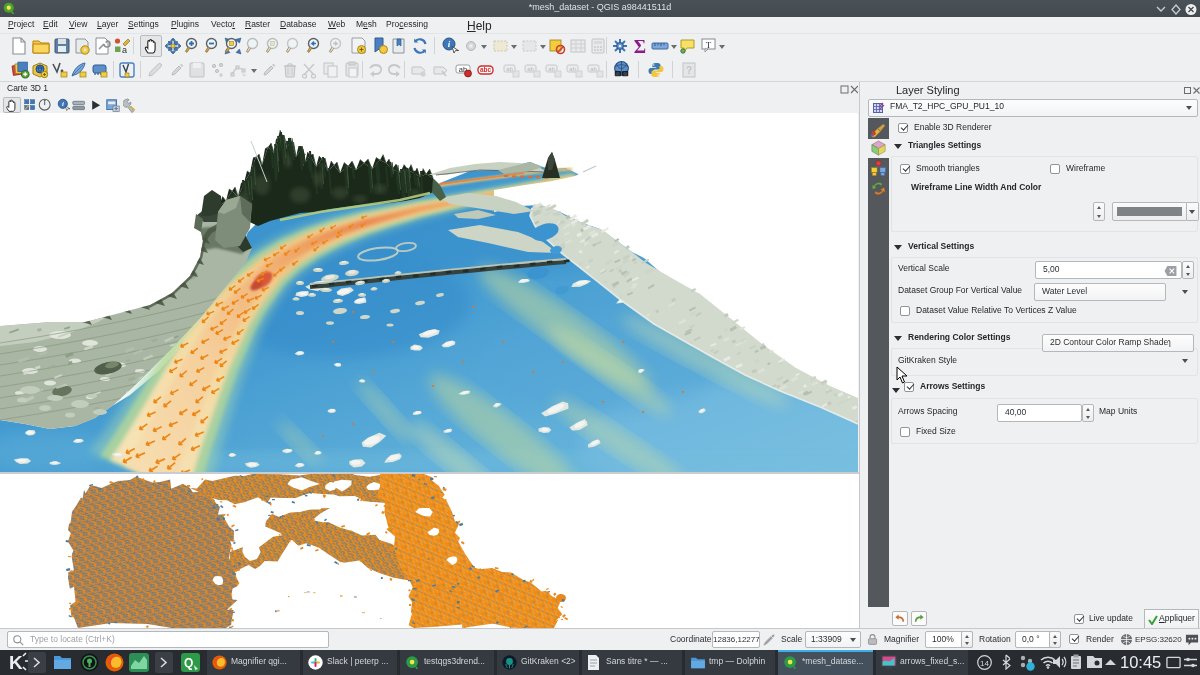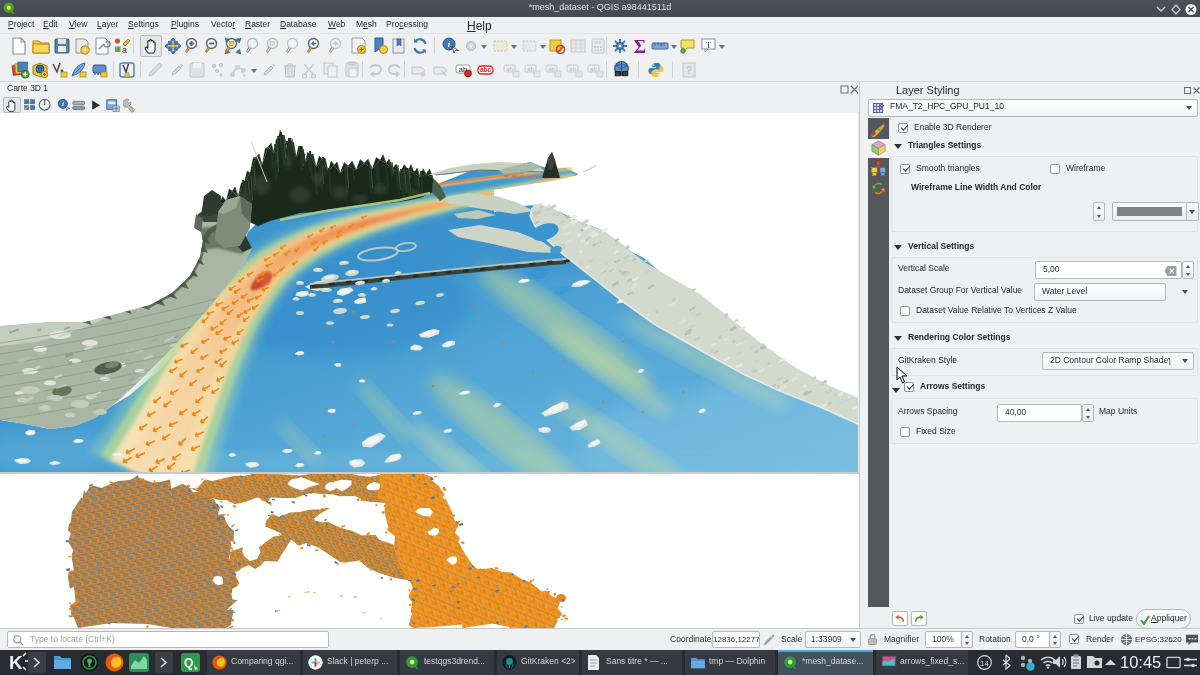--- a/index.html
+++ b/index.html
@@ -1916,21 +1916,21 @@
     <div class="cmb" style="left:174px;top:201px;width:132px;height:18px">
       <span style="position:absolute;left:7px;top:2px">Water Level</span>
     </div>
     <div class="dda" style="left:322px;top:208px"></div>
     <div class="chk" style="left:40px;top:224px"></div>
     <span class="abs" style="left:56px;top:223px;font-size:8.5px;color:#24282c">Dataset Value Relative To Vertices Z Value</span>
     <div class="colap" style="left:34px;top:254px"></div>
     <span class="abs bold" style="left:48px;top:250px;font-size:8.5px;color:#24282c">Rendering Color Settings</span>
     <div class="grp" style="left:31px;top:266px;width:307px;height:28px"></div>
     <span class="abs" style="left:38px;top:273px;font-size:8.5px;color:#24282c">GitKraken Style</span>
-    <div class="cmb" style="left:182px;top:270px;width:152px;height:18px">
+    <div class="cmb" style="left:182px;top:252px;width:152px;height:18px">
       <span style="position:absolute;left:7px;top:2px">2D Contour Color Ramp Shadeɿ</span>
     </div>
     <div class="dda" style="left:322px;top:277px"></div>
     <svg class="abs" style="left:36px;top:284px" width="12" height="18" viewBox="0 0 12 18">
       <path d="M1 1v13l3-3 2.5 6 2-1L6 10h5z" fill="#fff" stroke="#000" stroke-width="1"></path>
     </svg>
     <div class="colap" style="left:32px;top:306px"></div>
     <div class="chk ck" style="left:44px;top:300px"></div>
     <span class="abs bold" style="left:60px;top:299px;font-size:8.5px;color:#24282c">Arrows Settings</span>
     <div class="grp" style="left:31px;top:316px;width:307px;height:46px"></div>
@@ -1949,21 +1949,21 @@
       </svg>
     </div>
     <div class="abs" style="left:51px;top:529px;width:16px;height:15px;background:#fbfbfc;border:1px solid #b4b8ba;border-radius:2px">
       <svg width="12" height="11" viewBox="0 0 18 16" style="position:absolute;left:1px;top:1px">
         <path d="M4 13c0-5 4-7 8-7" fill="none" stroke="#5a9e3c" stroke-width="2.4"></path>
         <path d="M11 2l5 4-5 4z" fill="#5a9e3c"></path>
       </svg>
     </div>
     <div class="chk ck" style="left:214px;top:532px"></div>
     <span class="abs" style="left:229px;top:531px;font-size:8.5px;color:#24282c">Live update</span>
-    <div class="abs" style="left:276px;top:527px;width:55px;height:20px;background:linear-gradient(#fcfcfc,#f0f1f2);border:1px solid #b4b8ba;border-radius:10px">
+    <div class="abs" style="left:284px;top:527px;width:55px;height:20px;background:linear-gradient(#fcfcfc,#f0f1f2);border:1px solid #b4b8ba;border-radius:0">
       <svg width="10" height="10" viewBox="0 0 10 10" style="position:absolute;left:3px;top:5px">
         <path d="M1 5l3 4 5-8" fill="none" stroke="#3a9e3a" stroke-width="2"></path>
       </svg>
       <span style="position:absolute;left:14px;top:3px;font-size:8.5px;color:#24282c"><u>A</u>ppliquer</span>
     </div>
   </div>
 <div class="abs" style="left:0;top:628px;width:1200px;height:28px;background:#eff0f1;border-top:1px solid #c6c8ca">
     <div class="inp" style="left:7px;top:2px;width:322px;height:17px;border-radius:2px">
       <svg width="11" height="11" viewBox="0 0 14 14" style="position:absolute;left:5px;top:3px">
         <circle cx="5.5" cy="5.5" r="4.5" fill="none" stroke="#8a8f93" stroke-width="1.4"></circle>
@@ -2051,21 +2051,21 @@
       <rect width="19" height="19" rx="3" fill="#2d9a47"></rect>
       <text x="3" y="14" font-size="12" font-weight="bold" fill="#fff" font-family="Liberation Sans">Q</text>
       <path d="M13 12l4 4-3 1z" fill="#e8f2e8"></path>
     </svg>
     <div class="abs" style="left:207px;top:0;width:93px;height:25px;background:#353a40">
       <svg class="abs" style="left:5px;top:5px" width="15" height="15" viewBox="0 0 19 19">
         <circle cx="9.5" cy="9.5" r="9" fill="#e66000"></circle>
         <circle cx="10.5" cy="9" r="6" fill="#f9bc2d"></circle>
         <path d="M3 6c2-4 8-5 11-2-5-1-8 2-8 6 0 3 2 5 5 5-4 1-8-2-8-9z" fill="#e84e1f"></path>
       </svg>
-      <span class="abs" style="left:24px;top:6px;font-size:8.5px;color:#d4d7da;white-space:nowrap;overflow:hidden;max-width:65px;display:block">Comparing qgi...</span>
+      <span class="abs" style="left:24px;top:6px;font-size:8.5px;color:#d4d7da;white-space:nowrap;overflow:hidden;max-width:65px;display:block">Magnifier qgi...</span>
     </div>
     <div class="abs" style="left:303px;top:0;width:94px;height:25px;background:#353a40">
       <svg class="abs" style="left:5px;top:5px" width="15" height="15" viewBox="0 0 15 15">
         <circle cx="7.5" cy="7.5" r="7.2" fill="#fff"></circle>
         <rect x="3" y="6.5" width="5" height="2" rx="1" fill="#36c5f0"></rect>
         <rect x="6.5" y="3" width="2" height="5" rx="1" fill="#2eb67d"></rect>
         <rect x="7" y="6.5" width="5" height="2" rx="1" fill="#ecb22e"></rect>
         <rect x="6.5" y="7" width="2" height="5" rx="1" fill="#e01e5a"></rect>
       </svg>
       <span class="abs" style="left:24px;top:6px;font-size:8.5px;color:#d4d7da;white-space:nowrap;overflow:hidden;max-width:66px;display:block">Slack | peterp ...</span>

